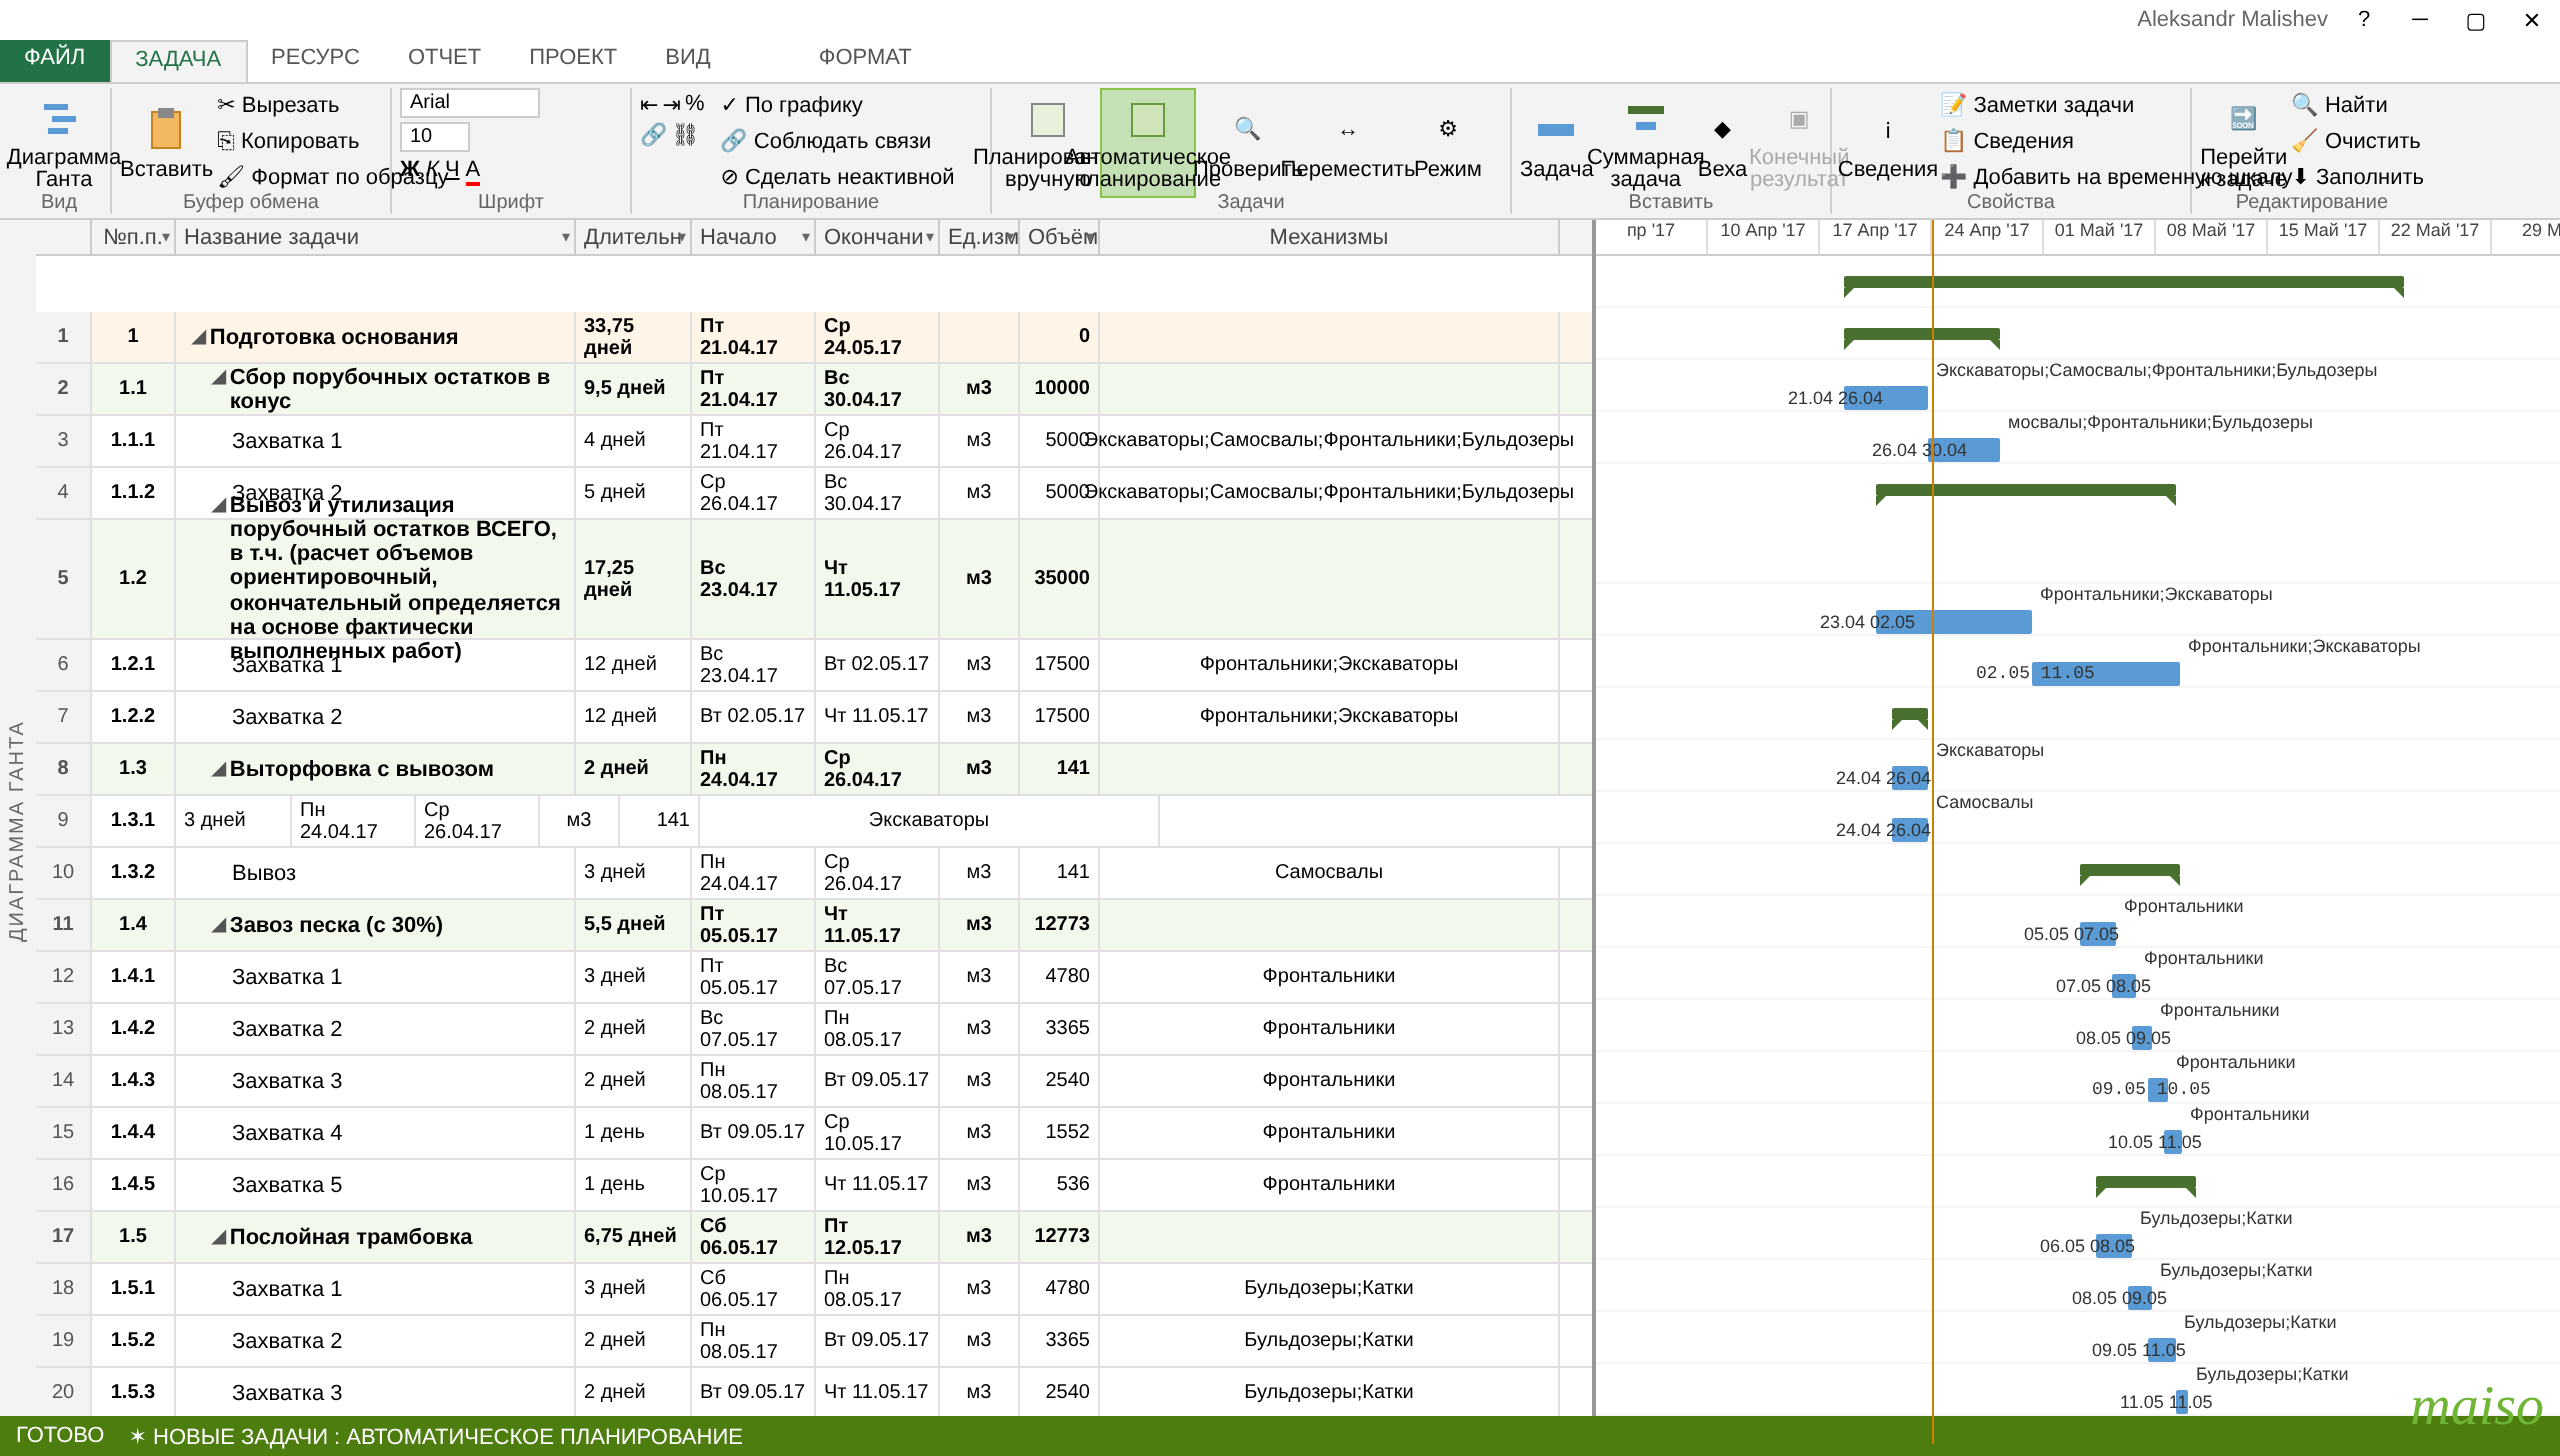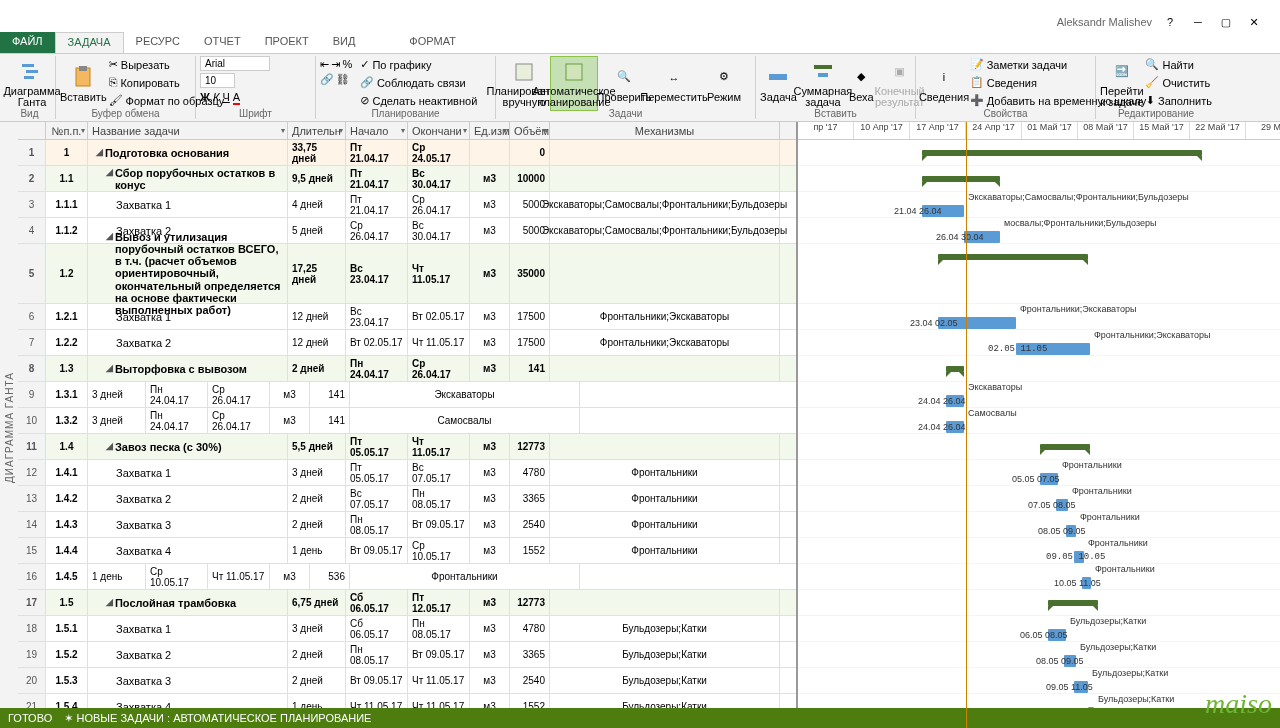--- a/index.html
+++ b/index.html
@@ -1,38 +1,38 @@
 <!DOCTYPE html>
 <html><head>
 <meta charset="utf-8">
 <style>
 *{margin:0;padding:0;box-sizing:border-box;font-family:'Segoe UI',Arial,sans-serif;font-size:11px;}
 body{background:#fff;overflow:hidden;width:1280px;height:728px;position:relative;}
-.titlebar{height:20px;background:#fff;display:flex;justify-content:flex-end;align-items:center;padding-right:16px;gap:8px;margin-top:12px;}
+.titlebar{height:20px;background:#fff;display:flex;justify-content:flex-end;align-items:center;padding-right:4px;gap:8px;}
 .titlebar .user{color:#666;font-size:11px;}
 .titlebar .win-btn{width:20px;height:16px;display:flex;align-items:center;justify-content:center;cursor:pointer;}
 .tabs{height:22px;display:flex;background:#fff;border-bottom:1px solid #ccc;}
 .tab{padding:3px 12px;font-size:11px;color:#555;cursor:pointer;text-transform:uppercase;}
 .tab.file{background:#217346;color:#fff;}
 .tab.active{background:#f3f3f3;color:#217346;border-top:1px solid #ccc;border-left:1px solid #ccc;border-right:1px solid #ccc;}
 .ribbon{height:68px;background:#f3f3f3;border-bottom:1px solid #ccc;display:flex;padding:2px 4px;}
 .ribbon-group{border-right:1px solid #d0d0d0;padding:0 4px;display:flex;flex-direction:column;position:relative;}
 .ribbon-group-label{position:absolute;bottom:0;left:0;right:0;text-align:center;font-size:10px;color:#666;}
 .ribbon-content{flex:1;display:flex;align-items:flex-start;gap:2px;}
 .ribbon-big-btn{display:flex;flex-direction:column;align-items:center;justify-content:center;width:48px;height:55px;cursor:pointer;font-size:10px;text-align:center;gap:2px;}
 .ribbon-big-btn.active{background:#c5e0b4;border:1px solid #8bc34a;}
 .ribbon-icon{width:24px;height:24px;display:flex;align-items:center;justify-content:center;}
 .ribbon-small{display:flex;flex-direction:column;gap:1px;font-size:10px;}
 .ribbon-small-item{display:flex;align-items:center;gap:3px;height:17px;cursor:pointer;white-space:nowrap;}
 .font-select{display:flex;gap:2px;flex-direction:column;}
 .font-name{border:1px solid #ccc;padding:1px 4px;width:70px;background:#fff;font-size:10px;}
 .font-size{border:1px solid #ccc;padding:1px 4px;width:35px;background:#fff;font-size:10px;}
 .main{display:flex;height:612px;}
 .side-label{width:18px;background:#f3f3f3;display:flex;align-items:center;justify-content:center;writing-mode:vertical-rl;transform:rotate(180deg);font-size:10px;color:#666;letter-spacing:1px;}
-.grid-area{flex:0 0 780px;display:flex;flex-direction:column;border-right:2px solid #999;}
+.grid-area{flex:0 0 780px;display:flex;flex-direction:column;border-right:2px solid #999;gap:28px;}
 .grid-header{display:flex;height:18px;background:#f3f3f3;border-bottom:1px solid #ccc;}
 .gh{border-right:1px solid #ccc;padding:2px 4px;font-size:10px;color:#444;display:flex;align-items:center;position:relative;}
 .gh .dd{position:absolute;right:2px;font-size:8px;color:#666;}
 .col-rownum{width:28px;}
 .col-wbs{width:42px;text-align:center;justify-content:center;}
 .col-name{width:200px;}
 .col-dur{width:58px;}
 .col-start{width:62px;}
 .col-end{width:62px;}
 .col-unit{width:40px;}
@@ -462,20 +462,25 @@
           <div class="cell col-dur">3 дней</div>
           <div class="cell col-start">Пн 24.04.17</div>
           <div class="cell col-end">Ср 26.04.17</div>
           <div class="cell col-unit">м3</div>
           <div class="cell col-vol">141</div>
           <div class="cell col-mech">Экскаваторы</div>
         </div>
         <div class="row">
           <div class="cell col-rownum">10</div>
           <div class="cell col-wbs">1.3.2</div>
+          <div class="cell col-name">
+            <div class="task-name indent2">
+              <span>Вывоз</span>
+            </div>
+          </div>
           <div class="cell col-dur">3 дней</div>
           <div class="cell col-start">Пн 24.04.17</div>
           <div class="cell col-end">Ср 26.04.17</div>
           <div class="cell col-unit">м3</div>
           <div class="cell col-vol">141</div>
           <div class="cell col-mech">Самосвалы</div>
         </div>
         <div class="row summary lvl1">
           <div class="cell col-rownum">11</div>
           <div class="cell col-wbs">1.4</div>
@@ -548,20 +553,25 @@
           <div class="cell col-dur">1 день</div>
           <div class="cell col-start">Вт 09.05.17</div>
           <div class="cell col-end">Ср 10.05.17</div>
           <div class="cell col-unit">м3</div>
           <div class="cell col-vol">1552</div>
           <div class="cell col-mech">Фронтальники</div>
         </div>
         <div class="row">
           <div class="cell col-rownum">16</div>
           <div class="cell col-wbs">1.4.5</div>
+          <div class="cell col-name">
+            <div class="task-name indent2">
+              <span>Захватка 5</span>
+            </div>
+          </div>
           <div class="cell col-dur">1 день</div>
           <div class="cell col-start">Ср 10.05.17</div>
           <div class="cell col-end">Чт 11.05.17</div>
           <div class="cell col-unit">м3</div>
           <div class="cell col-vol">536</div>
           <div class="cell col-mech">Фронтальники</div>
         </div>
         <div class="row summary lvl1">
           <div class="cell col-rownum">17</div>
           <div class="cell col-wbs">1.5</div>

